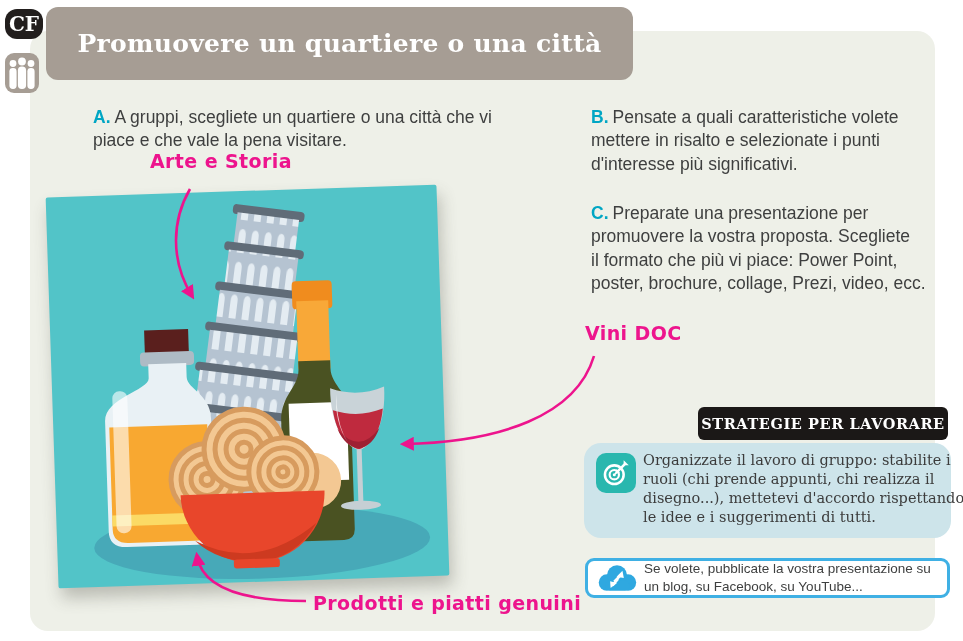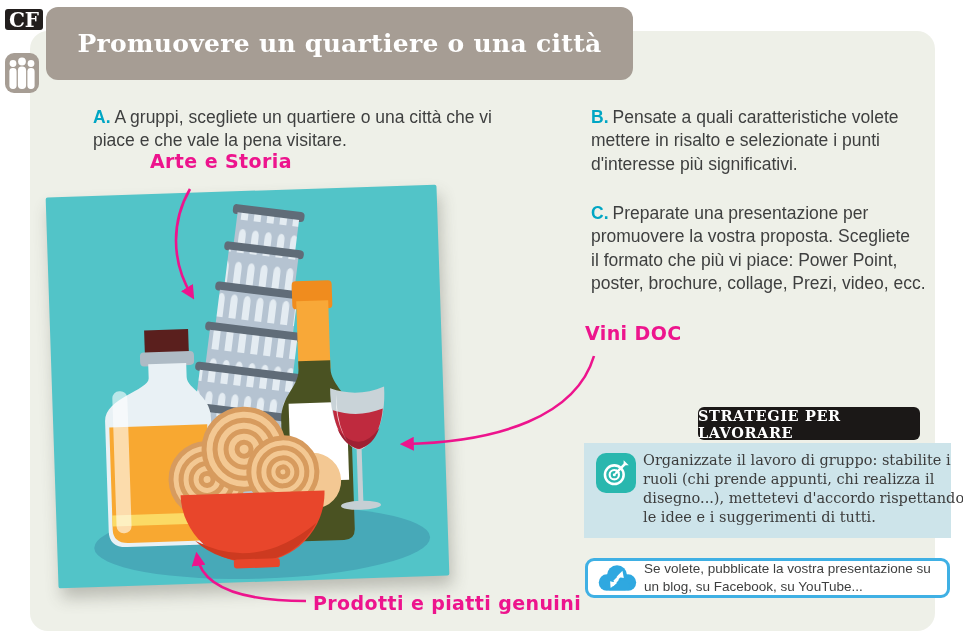--- a/index.html
+++ b/index.html
@@ -1,21 +1,21 @@
 <!DOCTYPE html>
 <html><head>
 <meta charset="utf-8">
 <style>
   html,body{margin:0;padding:0;background:#ffffff;}
   .stage{position:relative;width:963px;height:641px;background:#ffffff;overflow:hidden;
          font-family:"Liberation Sans", sans-serif;}
   .page-bg{position:absolute;left:30px;top:31px;width:905px;height:600px;
            background:#eef0e8;border-radius:18px;}
   
-  .cf-badge{position:absolute;left:5px;top:9px;width:38px;height:21px;border-radius:3px;
+  .cf-badge{position:absolute;left:5px;top:9px;width:38px;height:30px;border-radius:12px;
             background:#221e1d;color:#fff;display:flex;align-items:center;justify-content:center;
             font-family:"DejaVu Serif", serif;font-weight:bold;font-size:20px;}
   .group-badge{position:absolute;left:5px;top:53px;width:34px;height:40px;border-radius:9px;
             background:#a69d94;display:flex;align-items:flex-end;justify-content:center;overflow:hidden;}
   .title-banner{position:absolute;left:46px;top:7px;width:587px;height:73px;background:#a69d94;
             border-radius:12px;color:#ffffff;display:flex;align-items:center;justify-content:center;
             font-family:"DejaVu Serif", serif;font-weight:bold;font-size:25px;letter-spacing:.3px;}
   
   .task{position:absolute;font-size:17.5px;line-height:1.33;color:#3e3f3f;margin:18px;}
   .task .tl{color:#00a6c4;font-weight:bold;margin-right:4px;}
@@ -27,25 +27,25 @@
   .card{position:absolute;left:52px;top:191px;width:391px;height:391px;background:#52c4c8;
         transform:rotate(-1.9deg);border-radius:2px;box-shadow:3px 10px 16px rgba(70,70,60,.30);}
   
   .hand{position:absolute;color:#ed148d;font-family:"DejaVu Sans", sans-serif;
         font-weight:bold;letter-spacing:.4px;font-size:19px;white-space:nowrap;}
   .hand-art{left:150px;top:150px;}
   .hand-wine{left:585px;top:322px;}
   .hand-food{left:313px;top:592px;}
   .arrow-layer{position:absolute;left:0;top:0;pointer-events:none;}
   
-  .strat-banner{position:absolute;left:698px;top:407px;width:222px;height:33px;background:#1b1817;
+  .strat-banner{position:absolute;left:698px;top:407px;width:250px;height:33px;background:#1b1817;
         border-radius:6px;color:#fff;display:flex;align-items:center;justify-content:center;
         font-family:"DejaVu Serif", serif;font-weight:bold;font-size:14.5px;letter-spacing:.6px;}
   .strat-box{position:absolute;left:584px;top:443px;width:367px;height:95px;background:#cde4ea;
-        border-radius:0;display:flex;align-items:flex-start;}
+        border-radius:17px;display:flex;align-items:flex-start;}
   .strat-icon{width:40px;height:40px;border-radius:10px;background:#29b7ae;margin:10px 3px 0 12px;
         flex:none;display:flex;align-items:center;justify-content:center;}
   .strat-text{font-family:"DejaVu Serif", serif;font-size:14.5px;line-height:1.32;color:#3c3c3c;
         margin:8px 4px 0 4px;white-space:pre;}
   
   .pub-box{position:absolute;left:585px;top:558px;width:365px;height:40px;background:#ffffff;
         border:3px solid #3fb0e4;border-radius:9px;display:flex;align-items:center;box-sizing:border-box;}
   .pub-icon{width:42px;height:30px;margin:0 6px 0 8px;flex:none;}
   .pub-text{font-size:13.5px;line-height:1.35;color:#3e3f3f;white-space:pre;}
 </style>

